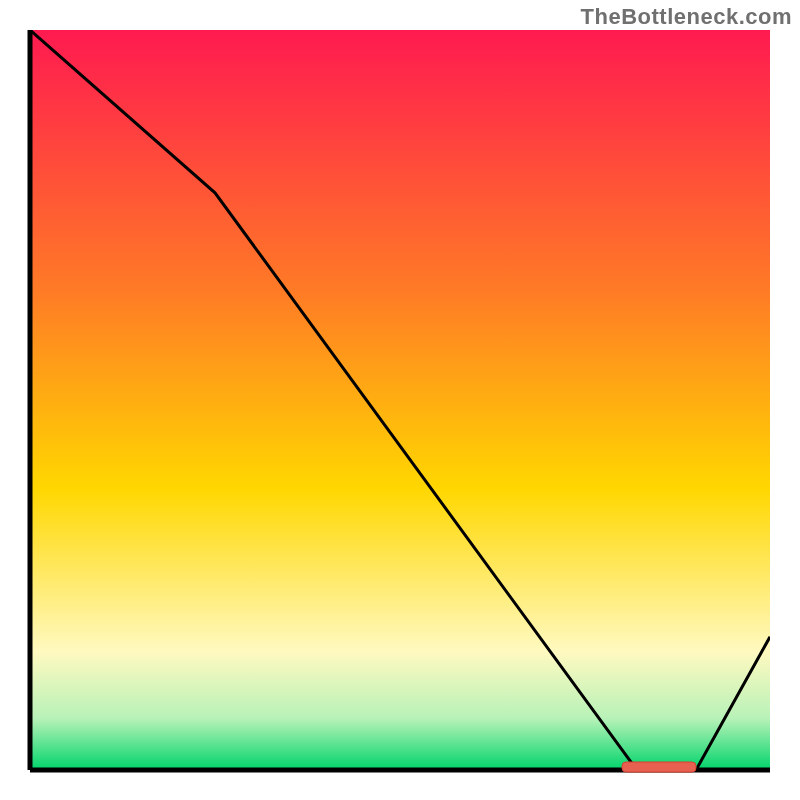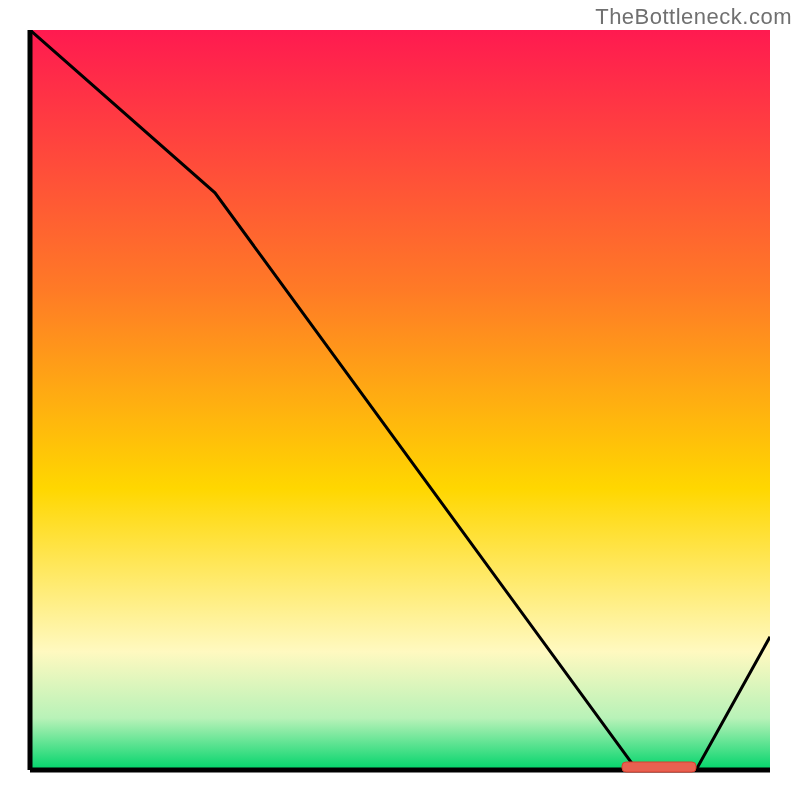--- a/index.html
+++ b/index.html
@@ -14,21 +14,21 @@
   .chart-wrap {
     position: relative;
     width: 800px;
     height: 800px;
   }
   .watermark {
     position: absolute;
     top: 4px;
     right: 8px;
     font-size: 22px;
-    font-weight: normal;
+    font-weight: bold;
     color: #707070;
     letter-spacing: 0.5px;
     user-select: none;
   }
   svg {
     display: block;
     position: absolute;
     left: 0;
     top: 0;
   }

